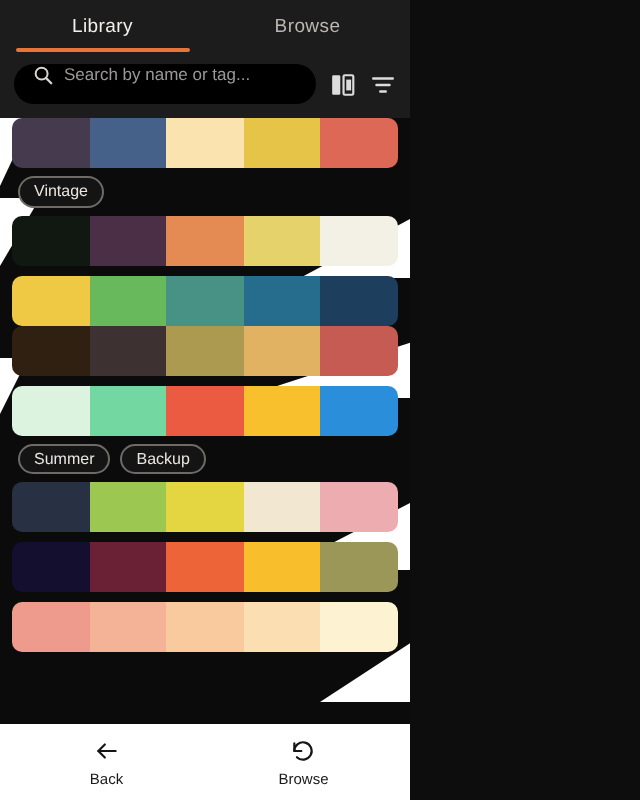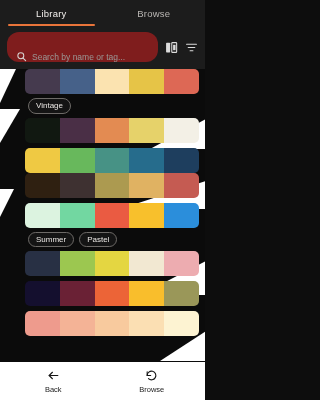--- a/index.html
+++ b/index.html
@@ -19,31 +19,31 @@
   }
   .tab.active { color:#f2efec; }
   .tab.active:after {
     content:""; position:absolute; left:8px; right:8px; bottom:0; height:2px;
     background:#e8743a; border-radius:2px;
   }
 
   
   .searchrow { display:flex; align-items:center; gap:7px; padding:6px 7px 7px 7px; background:#1c1c1c; flex:0 0 auto; }
   .searchbox {
-    flex:1; height:30px; border-radius:12px; background:#7f1d1d;
-    display:flex; align-items:flex-end; gap:5px; padding:0 9px;
+    flex:1; height:20px; border-radius:12px; background:#000000;
+    display:flex; align-items:flex-start; gap:5px; padding:0 9px;
   }
   .searchbox .ph { font-size:8.5px; color:#9b9896; white-space:nowrap; overflow:hidden; }
   .sicon { width:11px; height:11px; flex:0 0 auto; }
   .toolicon { width:13px; height:13px; flex:0 0 auto; opacity:.92; }
 
   
   .body { flex:1 1 auto; position:relative; background:#0b0b0b; overflow:hidden; }
 
-  .pal-block { position:relative;padding-left:19px; }
+  .pal-block { position:relative; }
   .palette {
     display:flex; height:25px; margin:0 6px; border-radius:5px; overflow:hidden;
   }
   .sw { flex:1; }
   .tags { display:flex; gap:5px; padding:4px 0 4px 9px; }
   .pill {
     border:1px solid #6d6a67; border-radius:9px; padding:2px 7px 2.5px 7px;
     font-size:8px; color:#e9e6e3; background:#141414; line-height:1.15; white-space:nowrap;
   }
   .gap { height:5px; }
@@ -150,21 +150,21 @@
         <div class="pal-block">
           <div class="palette">
             <div class="sw" title="#DCF3E0" style="background: rgb(220, 243, 224);"></div>
             <div class="sw" title="#72D7A1" style="background: rgb(114, 215, 161);"></div>
             <div class="sw" title="#EA5B42" style="background: rgb(234, 91, 66);"></div>
             <div class="sw" title="#F8C02C" style="background: rgb(248, 192, 44);"></div>
             <div class="sw" title="#2B8EDB" style="background: rgb(43, 142, 219);"></div>
           </div>
           <div class="tags">
             <div class="pill">Summer</div>
-            <div class="pill">Pastel</div>
+            <div class="pill">Backup</div>
           </div>
         </div>
         <div class="pal-block">
           <div class="palette">
             <div class="sw" title="#283044" style="background: rgb(40, 48, 68);"></div>
             <div class="sw" title="#9CC750" style="background: rgb(156, 199, 80);"></div>
             <div class="sw" title="#E4D641" style="background: rgb(228, 214, 65);"></div>
             <div class="sw" title="#F2E8D2" style="background: rgb(242, 232, 210);"></div>
             <div class="sw" title="#EDACB0" style="background: rgb(237, 172, 176);"></div>
           </div>

